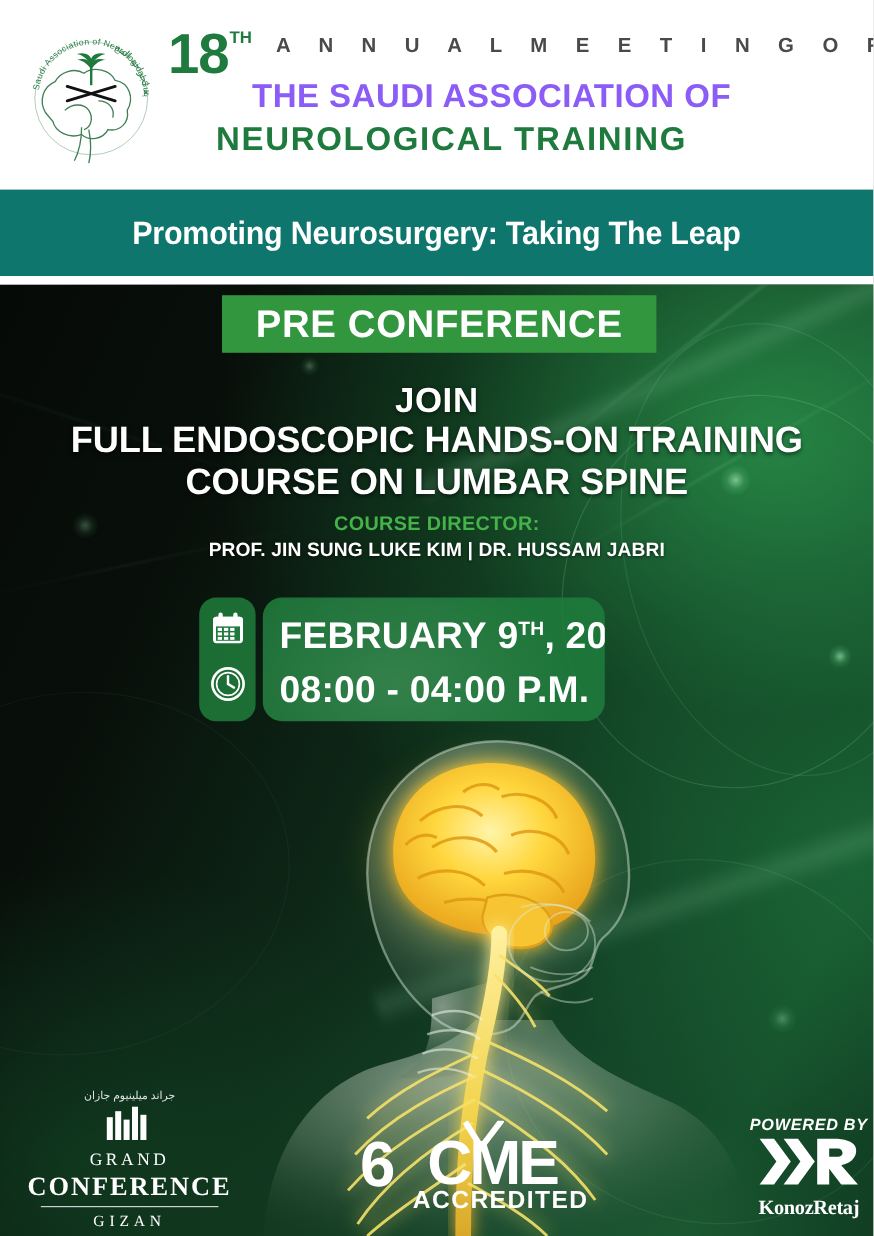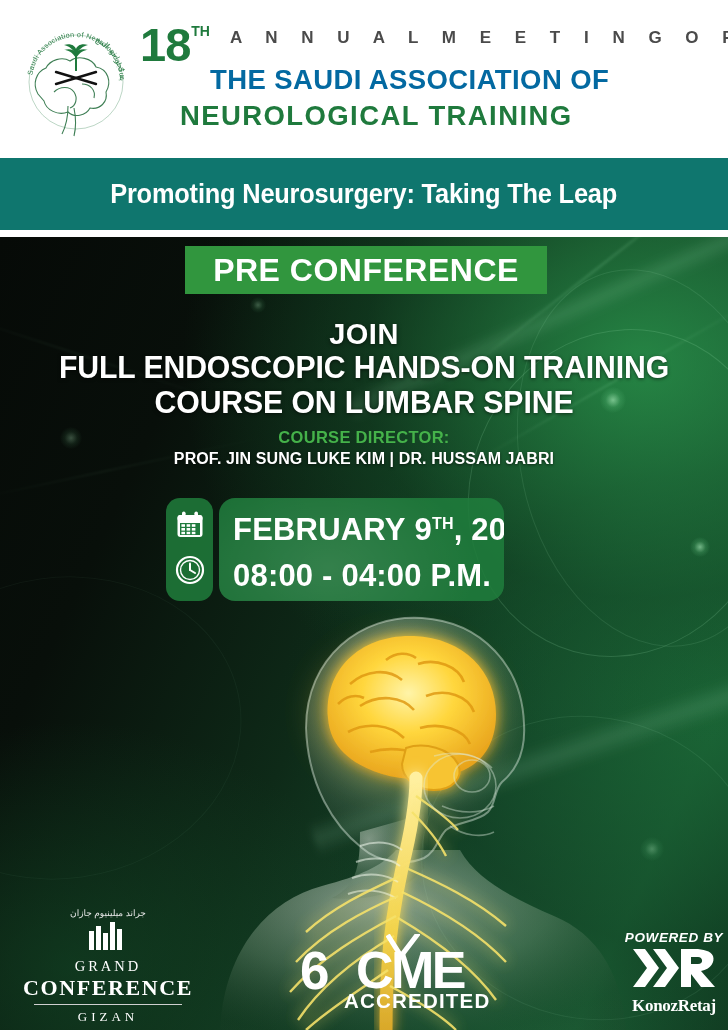--- a/index.html
+++ b/index.html
@@ -70,21 +70,21 @@
     letter-spacing: 9.5px;
     color: #4a4a4a;
     margin-left: 20px;
     margin-top: 6px;
     white-space: nowrap;
   }
   .assoc-line {
     font-size: 27.5px;
     font-weight: bold;
     letter-spacing: 0.4px;
-    color: #0369a1;
+    color: #8b5cf6;
     margin-left: 70px;
     margin-top: -6px;
     white-space: nowrap;
     transform: scaleX(1.0);
   }
   .neuro-line {
     font-size: 27.5px;
     font-weight: bold;
     letter-spacing: 1.4px;
     color: #1f7a3d;

